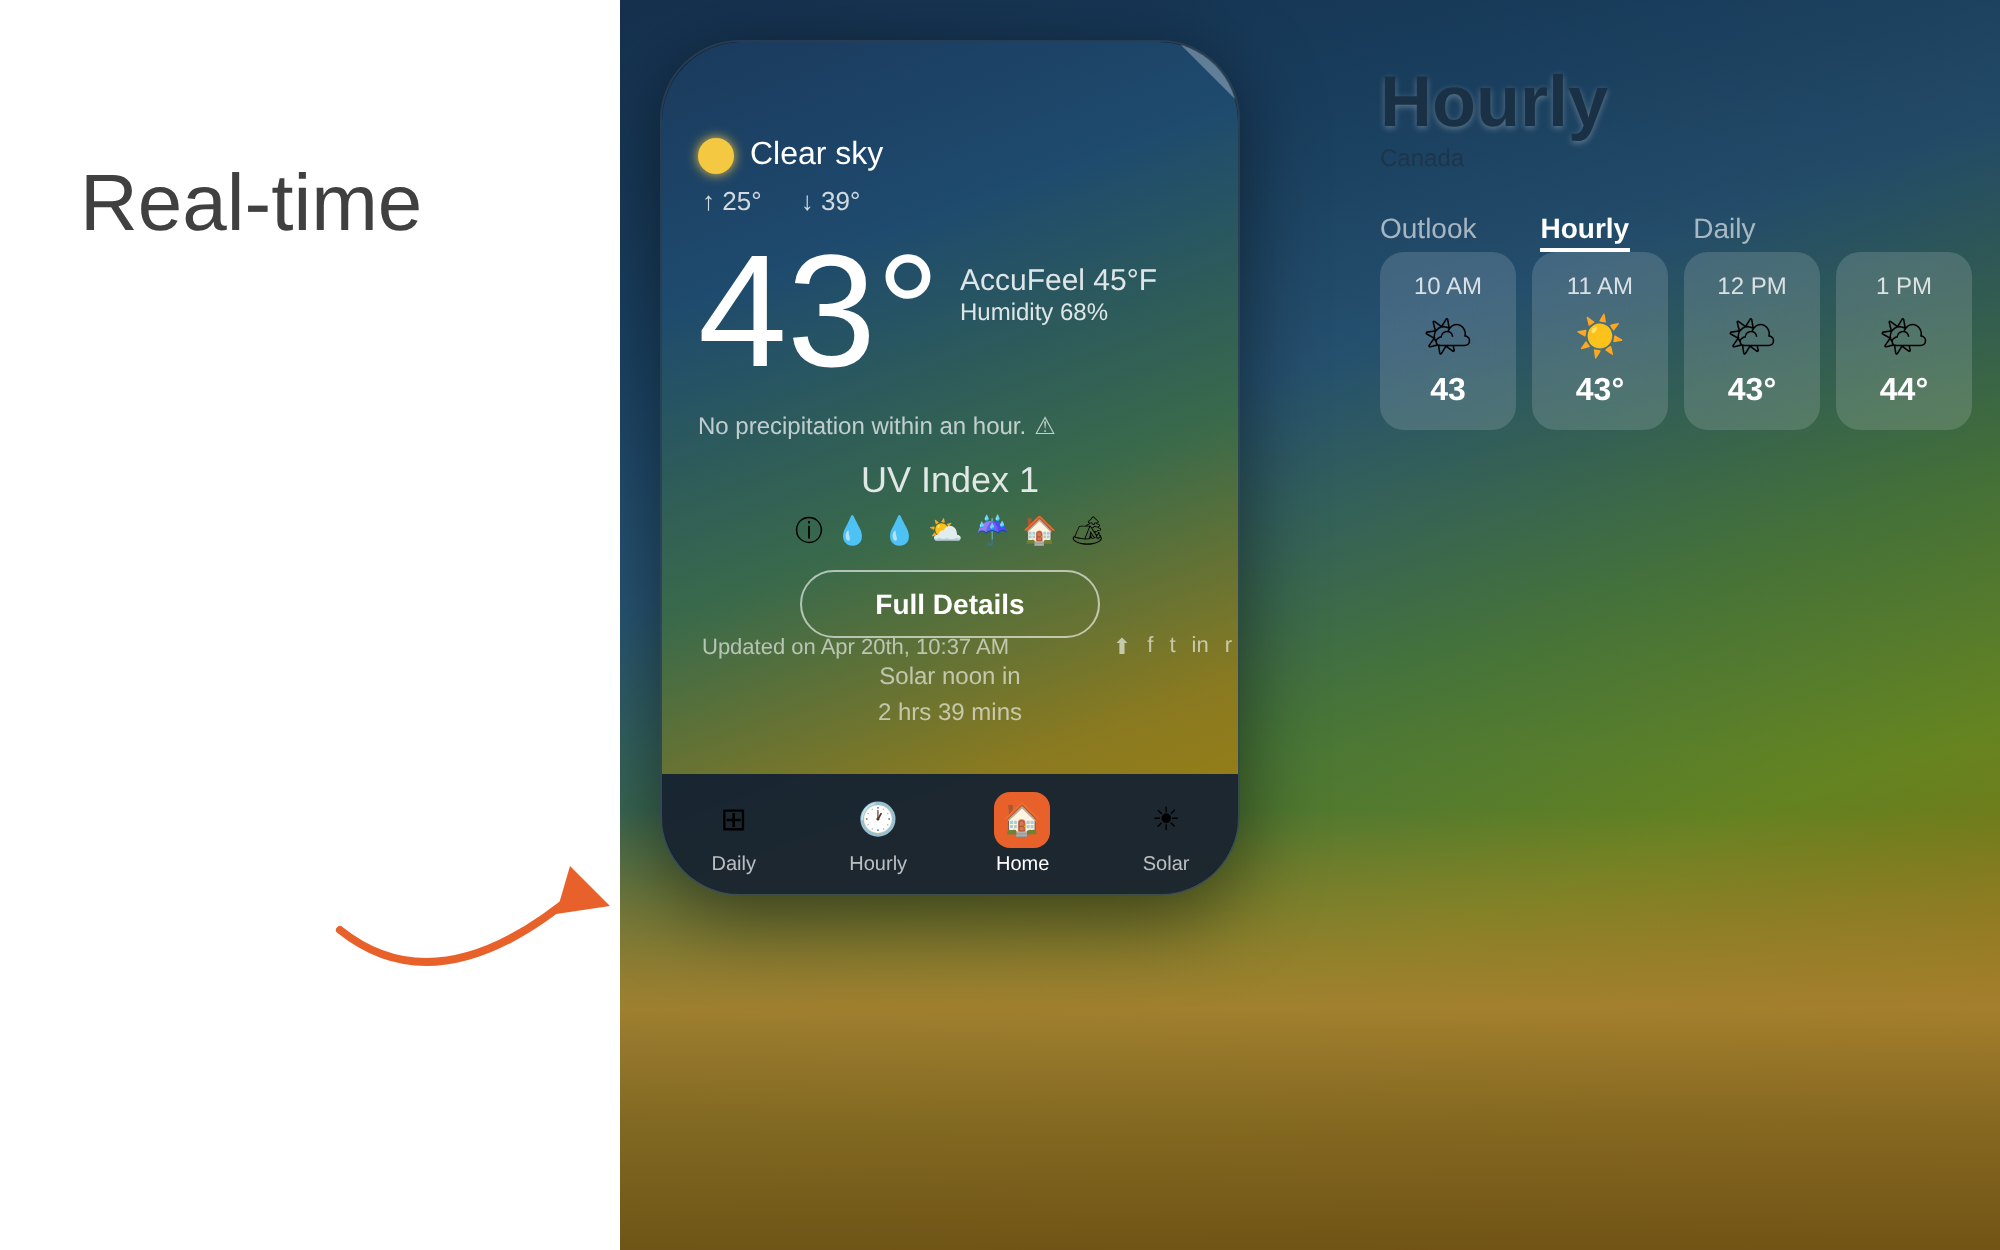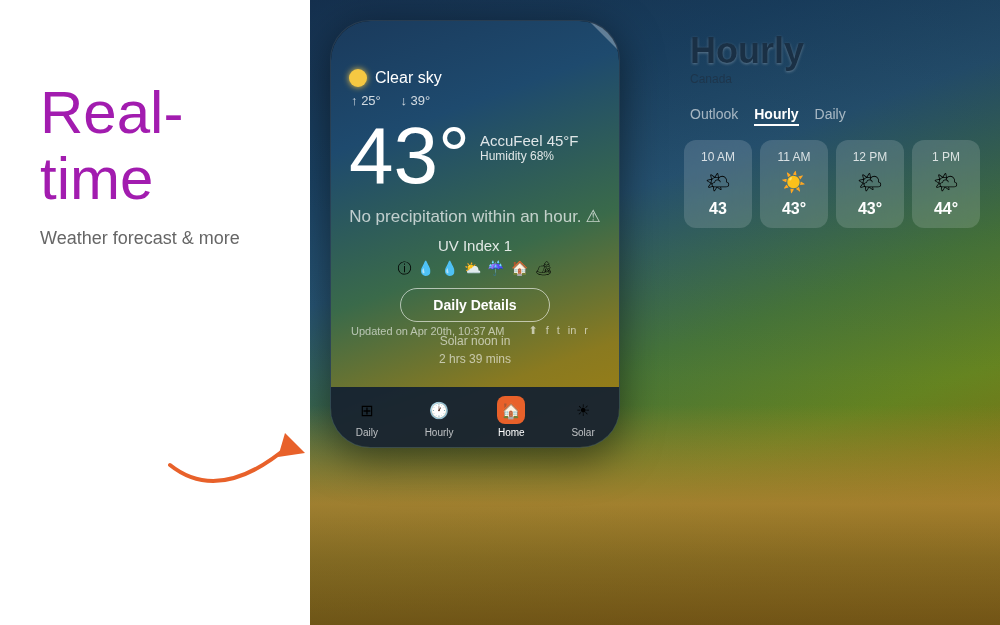--- a/index.html
+++ b/index.html
@@ -20,23 +20,23 @@
       display: flex;
       flex-direction: column;
       justify-content: flex-start;
       padding: 80px 30px 30px 40px;
       position: relative;
       z-index: 2;
       flex-shrink: 0;
     }
 
     .left-panel h1 {
-      font-size: 60px;
+      font-size: 40px;
       font-weight: 300;
-      color: #a21caf;
+      color: #404040;
       line-height: 1.1;
       margin-bottom: 16px;
     }
 
     .left-panel p {
       font-size: 18px;
       color: #666;
       font-weight: 400;
     }
 
@@ -158,26 +158,25 @@
       font-size: 80px;
       font-weight: 100;
       color: #fff;
       line-height: 1;
       margin: 4px 0 2px;
     }
 
     
     .no-precip {
       color: rgba(255,255,255,0.7);
-      font-size: 17px;
+      font-size: 12px;
       margin-top: 8px;
       display: flex;
       align-items: center;
       gap: 4px;
-      justify-content: center;
     }
 
     
     .uv-section {
       margin-top: 20px;
       position: relative;
       height: 160px;
     }
 
     
@@ -189,21 +188,21 @@
     }
 
     .sun-arc svg {
       width: 200px;
       height: 120px;
     }
 
     .uv-label {
       text-align: center;
       color: rgba(255,255,255,0.85);
-      font-size: 15px;
+      font-size: 18px;
       margin-top: -10px;
     }
 
     .uv-icons {
       display: flex;
       justify-content: center;
       gap: 6px;
       margin-top: 6px;
       font-size: 14px;
     }
@@ -229,21 +228,21 @@
       font-size: 12px;
       margin-top: 8px;
       line-height: 1.5;
     }
 
     
     .updated-row {
       position: absolute;
       bottom: 60px;
       left: 20px;
-      right: 31px;
+      right: 3px;
       color: rgba(255,255,255,0.6);
       font-size: 11px;
       display: flex;
       align-items: center;
       gap: 8px;
     }
 
     .social-icons {
       display: flex;
       gap: 8px;
@@ -319,42 +318,40 @@
 
     .country-name {
       font-size: 12px;
       color: rgba(30,50,70,0.8);
       margin-bottom: 20px;
     }
 
     
     .outlook-tabs {
       display: flex;
-      gap: 16px;
-      margin-bottom: 14px;
+      gap: 32px;
     }
 
     .outlook-tab {
       font-size: 14px;
       color: rgba(255,255,255,0.6);
       cursor: pointer;
       padding-bottom: 2px;
     }
 
     .outlook-tab.active {
       color: #fff;
       font-weight: 600;
       border-bottom: 2px solid #fff;
     }
 
     
     .hourly-cards {
       display: flex;
       gap: 8px;
-      justify-content: flex-end;
     }
 
     .hourly-card {
       background: rgba(255,255,255,0.15);
       border-radius: 12px;
       padding: 10px 12px;
       min-width: 68px;
       text-align: center;
       backdrop-filter: blur(10px);
     }
@@ -433,21 +430,20 @@
       display: flex;
       align-items: flex-start;
       position: relative;
     }
   </style>
 </head>
 <body>
 
 <div class="left-panel">
   <h1>Real-time</h1>
-  <p>Weather forecast &amp; more</p>
 
   <div class="arrow-container">
     <svg viewBox="0 0 160 120" width="160" height="120">
       <path d="M 10 80 Q 60 120 130 60" stroke="#e8612a" stroke-width="4" fill="none" stroke-linecap="round"></path>
       <polygon points="125,48 145,68 118,72" fill="#e8612a"></polygon>
     </svg>
   </div>
 </div>
 
 <div class="right-panel">
@@ -492,21 +488,21 @@
         <div class="uv-icons">
           <span>ⓘ</span>
           <span>💧</span>
           <span>💧</span>
           <span>⛅</span>
           <span>☔</span>
           <span>🏠</span>
           <span>🏕</span>
         </div>
 
-        <button class="full-details-btn">Daily Details</button>
+        <button class="full-details-btn">Full Details</button>
 
         <div class="solar-noon">
           <span>Solar noon in</span><br>
           <span>2 hrs 39 mins</span>
         </div>
       </div>
 
       <div class="updated-row">
         <span>Updated on Apr 20th, 10:37 AM</span>
         <div class="social-icons">

